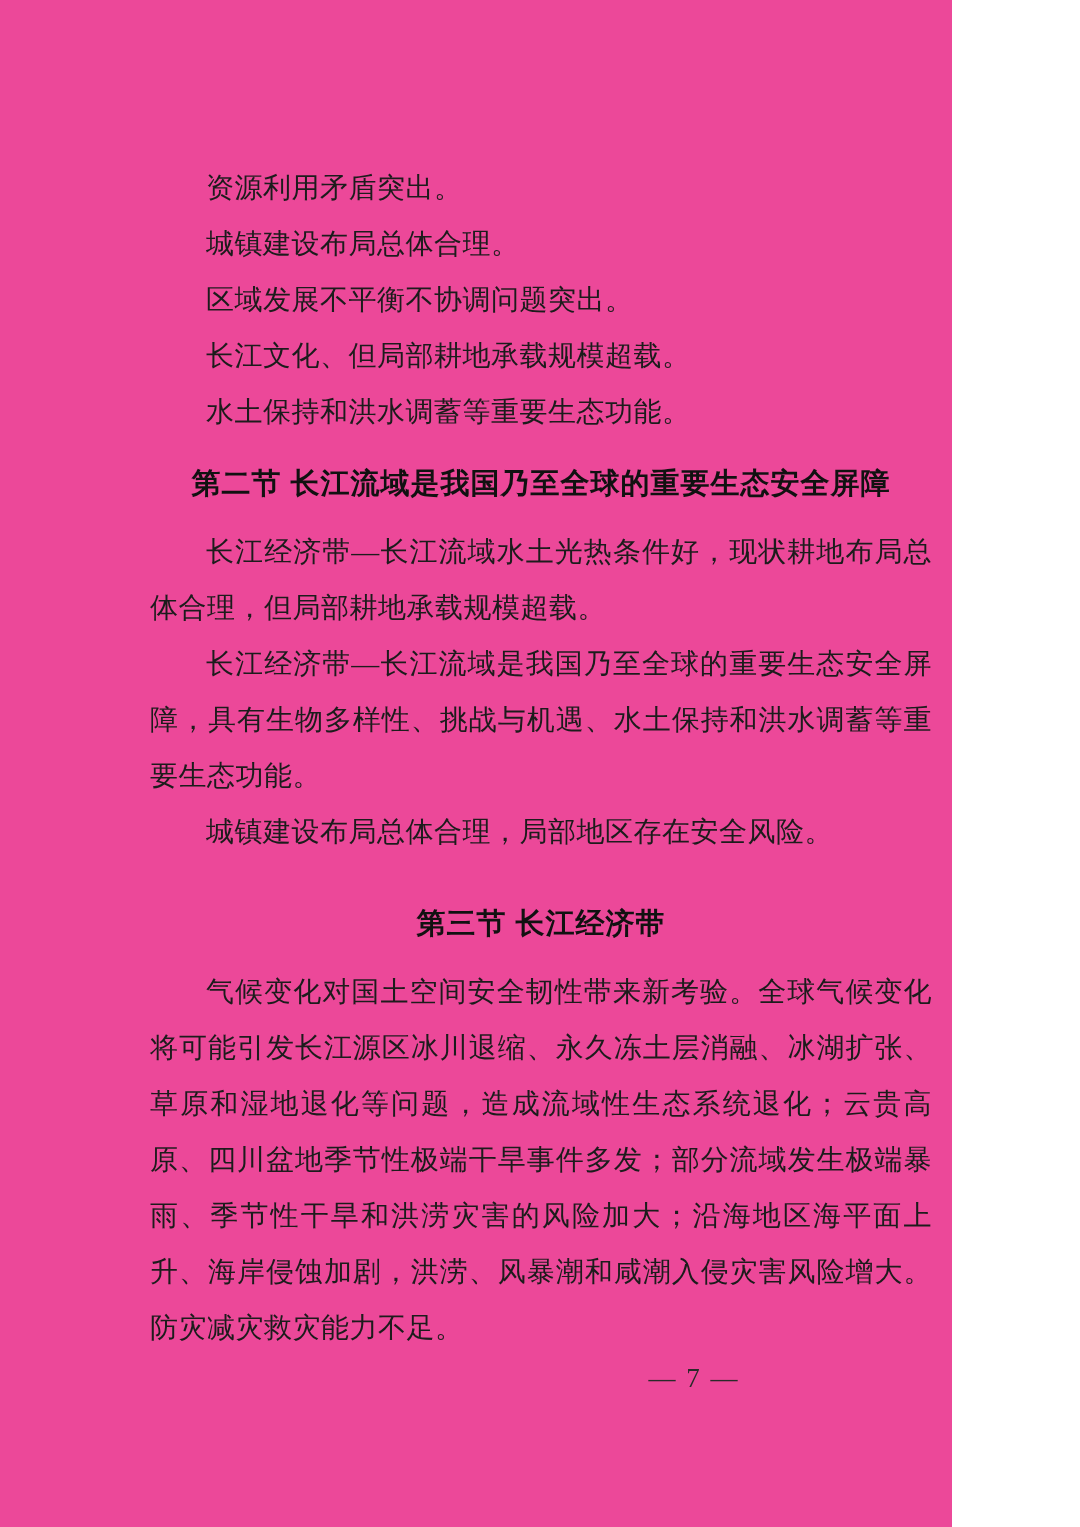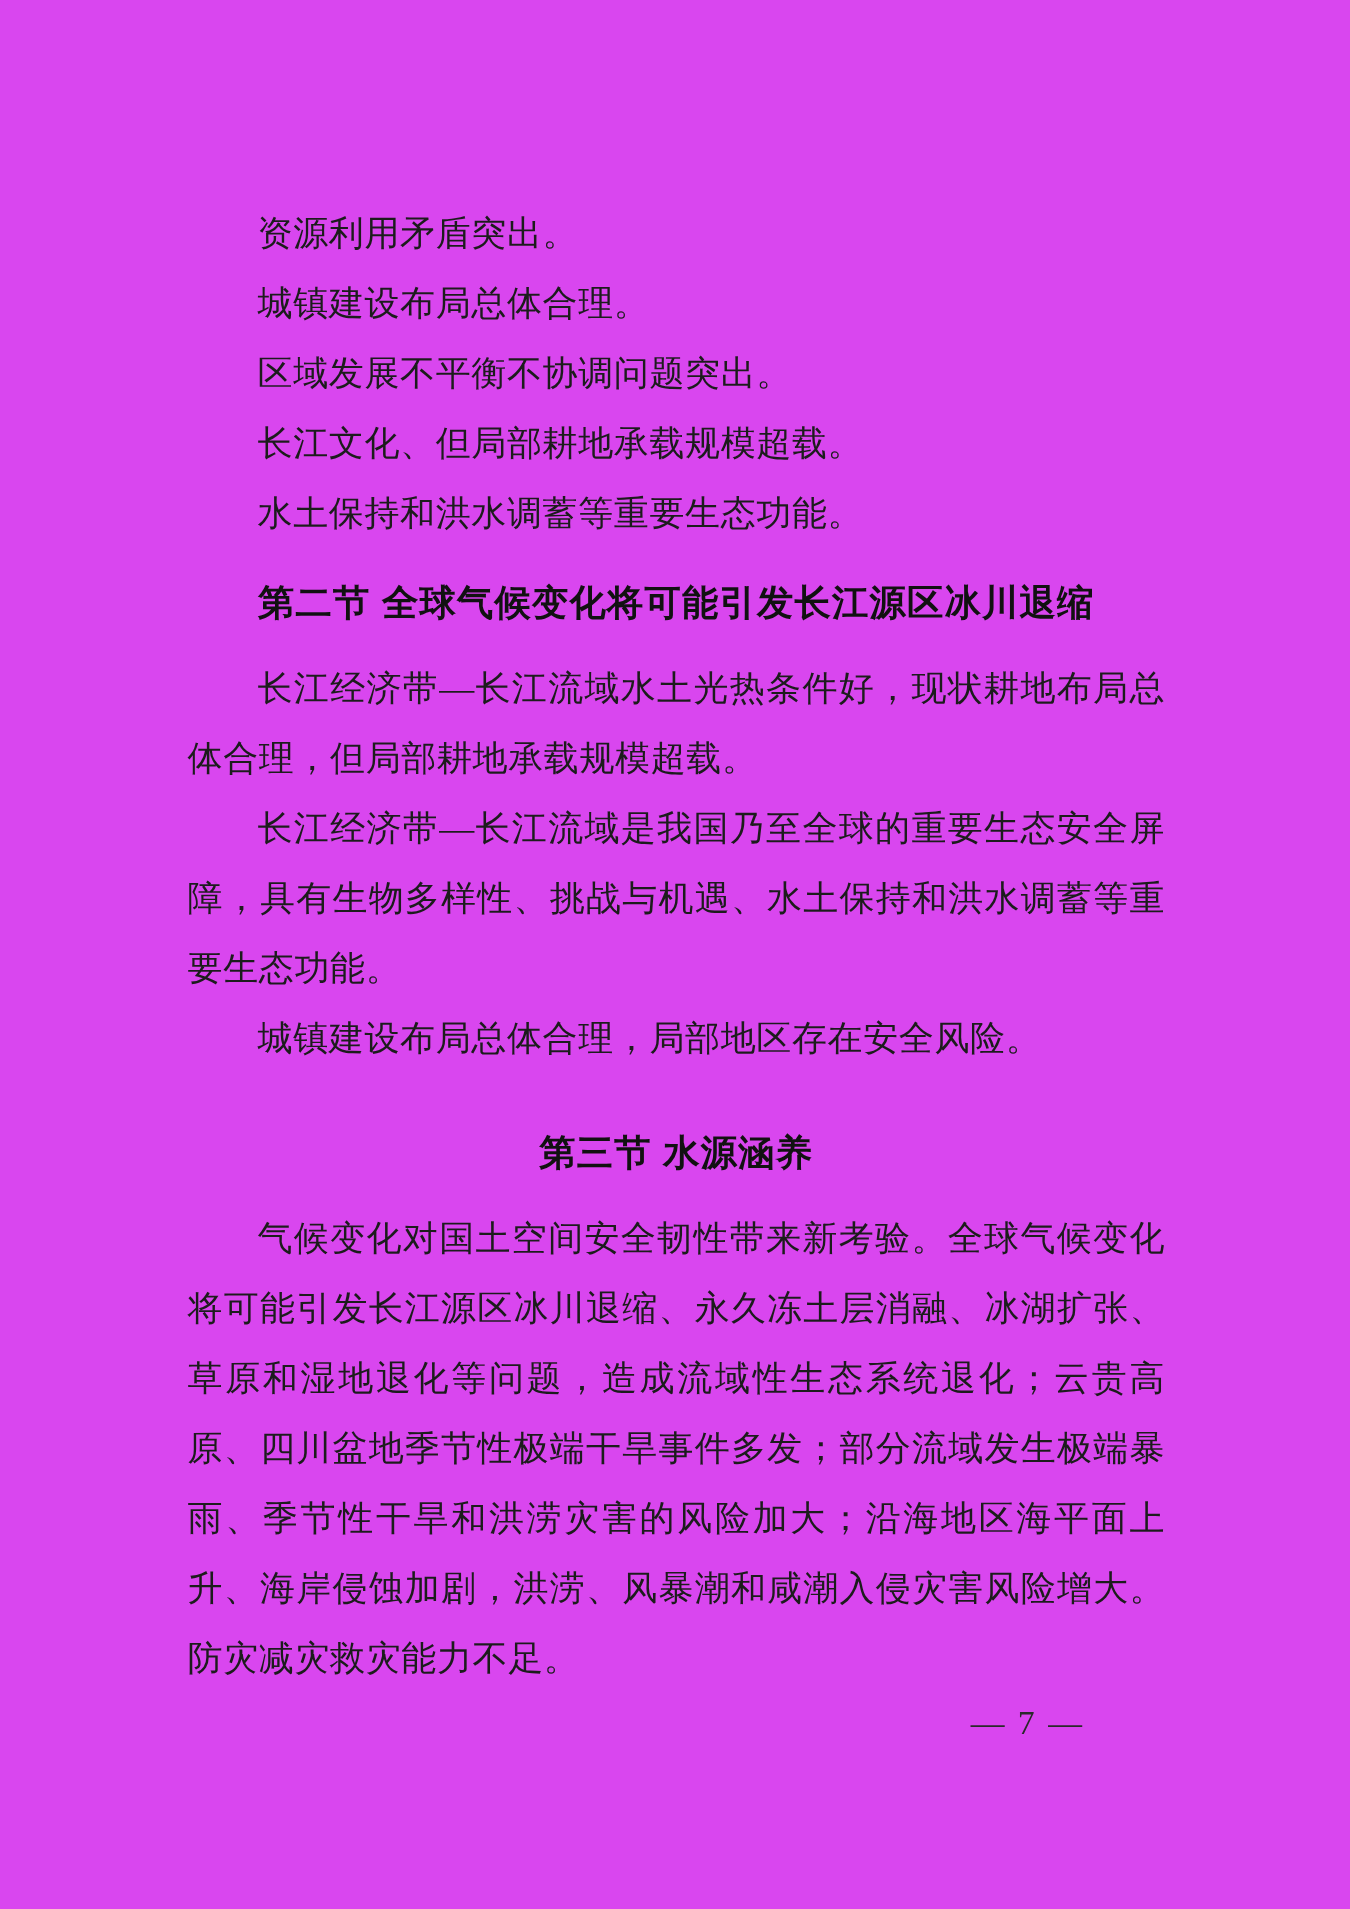--- a/index.html
+++ b/index.html
@@ -2,23 +2,23 @@
 <html lang="zh"><head>
 <meta charset="utf-8">
 <style>
   html, body {
     margin: 0;
     padding: 0;
     background: #ffffff;
   }
   .page {
     position: relative;
-    width: 1080px;
+    width: 952px;
     height: 1527px;
-    background: #d946ef;
+    background: #ec4899;
     overflow: hidden;
     font-family: "Liberation Serif", "DejaVu Serif", serif;
     color: #1c1c1c;
   }
   .content {
     position: absolute;
     top: 160px;
     left: 150px;
     width: 782px;
   }
@@ -63,26 +63,26 @@
 
 <div class="page">
   <main class="content">
 
     <p class="para">资源利用矛盾突出。</p>
     <p class="para">城镇建设布局总体合理。</p>
     <p class="para">区域发展不平衡不协调问题突出。</p>
     <p class="para">长江文化、但局部耕地承载规模超载。</p>
     <p class="para">水土保持和洪水调蓄等重要生态功能。</p>
 
-    <h2 class="section-heading">第二节 全球气候变化将可能引发长江源区冰川退缩</h2>
+    <h2 class="section-heading">第二节 长江流域是我国乃至全球的重要生态安全屏障</h2>
 
     <p class="para">长江经济带—长江流域水土光热条件好，现状耕地布局总体合理，但局部耕地承载规模超载。</p>
     <p class="para">长江经济带—长江流域是我国乃至全球的重要生态安全屏障，具有生物多样性、挑战与机遇、水土保持和洪水调蓄等重要生态功能。</p>
     <p class="para">城镇建设布局总体合理，局部地区存在安全风险。</p>
 
-    <h2 class="section-heading third">第三节 水源涵养</h2>
+    <h2 class="section-heading third">第三节 长江经济带</h2>
 
     <p class="para">气候变化对国土空间安全韧性带来新考验。全球气候变化将可能引发长江源区冰川退缩、永久冻土层消融、冰湖扩张、草原和湿地退化等问题，造成流域性生态系统退化；云贵高原、四川盆地季节性极端干旱事件多发；部分流域发生极端暴雨、季节性干旱和洪涝灾害的风险加大；沿海地区海平面上升、海岸侵蚀加剧，洪涝、风暴潮和咸潮入侵灾害风险增大。防灾减灾救灾能力不足。</p>
 
   </main>
 
   <div class="footer">— 7 —</div>
 </div>
 
 </body></html>

